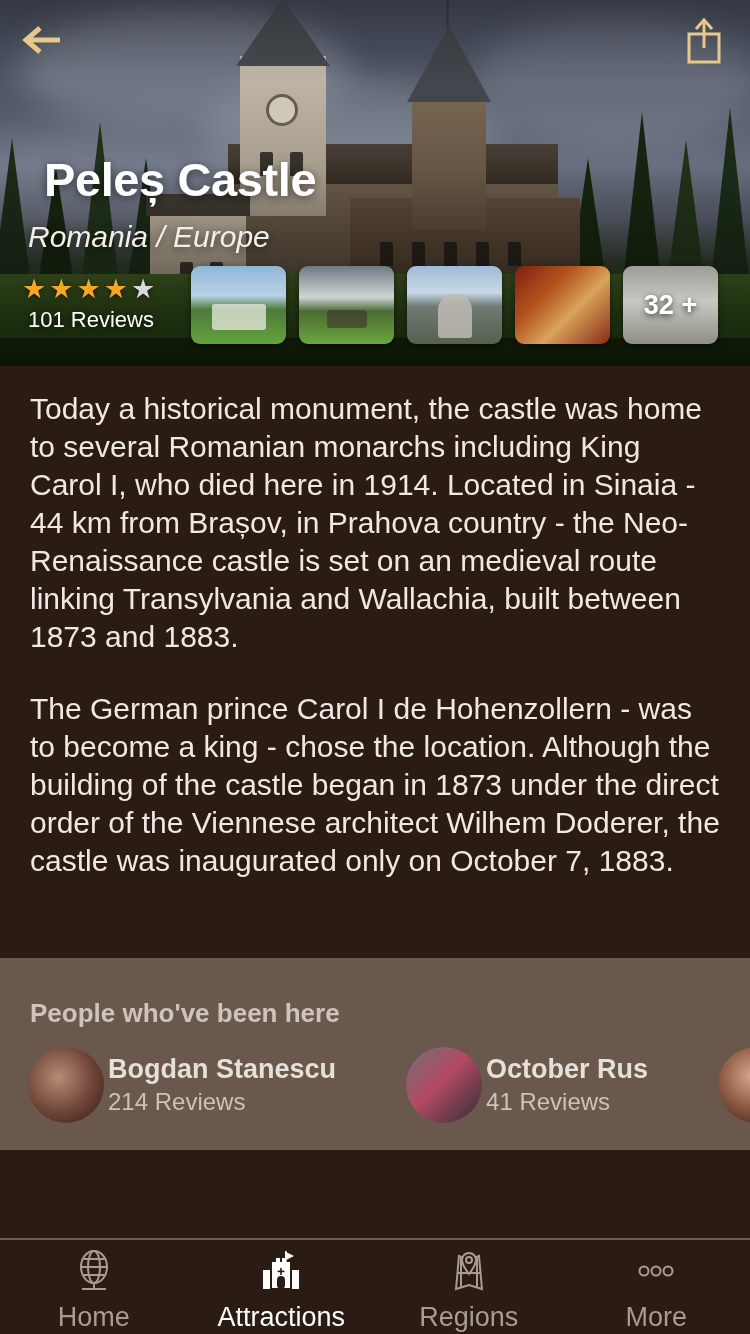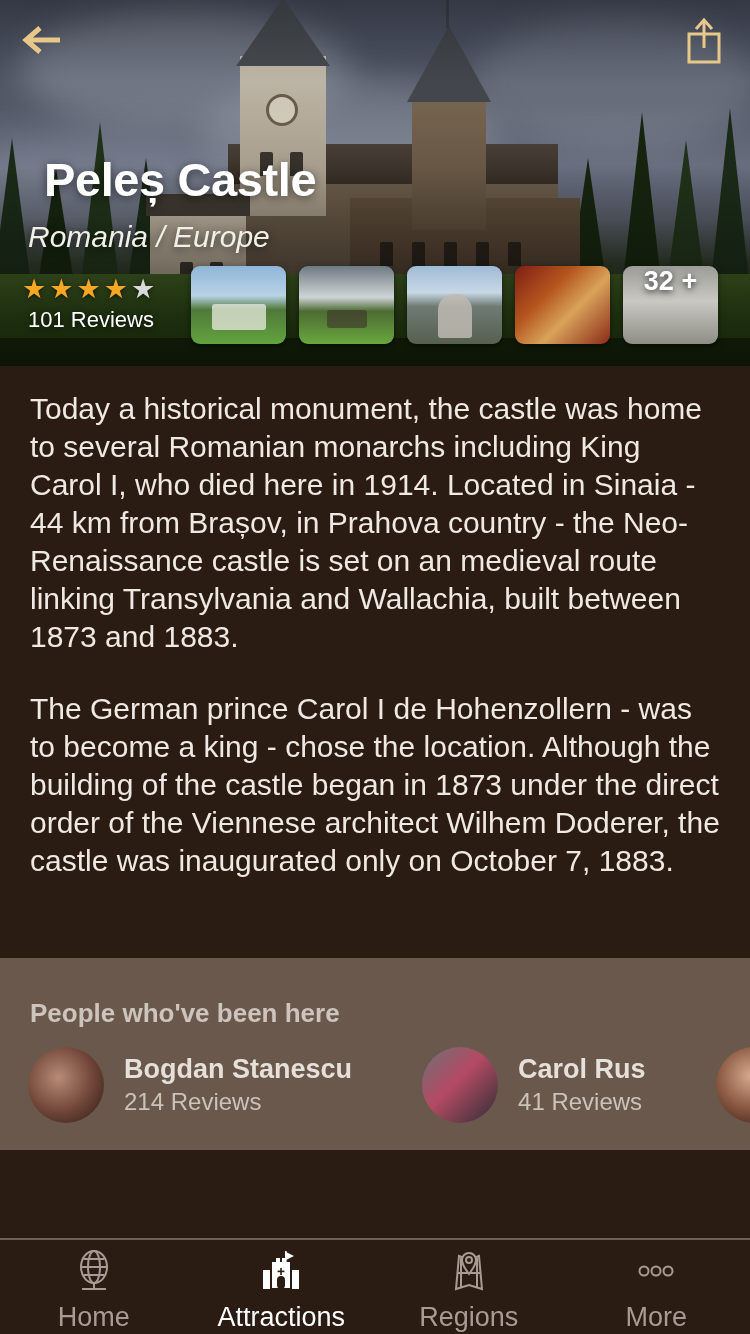--- a/index.html
+++ b/index.html
@@ -96,35 +96,35 @@
   .thumbs { position:absolute; z-index:5; left:191px; top:266px; display:flex; gap:13px; }
   .thumb { width:95px; height:78px; border-radius:9px; overflow:hidden; position:relative;
            box-shadow:0 2px 6px rgba(0,0,0,.5); cursor:pointer; }
   .th-a { background:linear-gradient(180deg,#8fb6d8 0%,#b9d2e6 38%,#4f7a3a 56%,#63a33e 100%); }
   .th-b { background:linear-gradient(180deg,#6d7a82 0%,#cfd4d6 40%,#4d6b33 58%,#69a83f 100%); }
   .th-c { background:linear-gradient(180deg,#9fbbd6 0%,#c7d8e6 34%,#6f7a74 52%,#55604f 100%); }
   .th-d { background:linear-gradient(135deg,#7e1e14 0%,#b5561f 35%,#d9a35a 60%,#8a2a18 100%); }
   .th-e { background:linear-gradient(180deg,#9c9c98 0%,#c9c8c2 45%,#8e8d86 100%); }
   .th-sil { position:absolute; left:50%; transform:translateX(-50%); bottom:18px;
             width:54px; height:30px; background:rgba(255,255,255,.55); border-radius:3px; }
-  .th-more { display:flex; justify-content:center;
+  .th-more { display:flex; align-items:center; justify-content:center;
              font-size:27px; font-weight:bold; color:#fff; text-shadow:0 2px 6px rgba(0,0,0,.7); }
   .th-more span { position:relative; z-index:2; }
 
   
   .desc { position:absolute; top:366px; left:0; width:750px; height:592px; background:#2b1c13;
           padding:24px 30px 0 30px; }
   .desc p { color:#efe9e3; font-size:30px; line-height:38px; font-weight:300; }
   .desc p + p { margin-top:34px; }
 
   
   .people { position:absolute; top:958px; left:0; width:750px; height:192px; background:#6a584c; }
   .people-title { padding:40px 0 0 30px; font-size:26px; font-weight:bold; color:#cdc4bd; }
   .people-row { display:flex; margin-top:18px; padding-left:28px; gap:70px; }
-  .person { display:flex; align-items:center; gap:20px; cursor:pointer; flex:none; }
+  .person { display:flex; align-items:center; gap:4px; cursor:pointer; flex:none; }
   .avatar { width:76px; height:76px; border-radius:50%; overflow:hidden; flex:none; position:relative; }
   .av1 { background:radial-gradient(circle at 40% 40%,#b78b76 0%,#6e4437 55%,#2a1a14 100%); }
   .av2 { background:linear-gradient(135deg,#6c7178 0%,#b44a62 45%,#2c2f38 100%); }
   .av3 { background:radial-gradient(circle at 45% 38%,#d6a98f 0%,#8d5a42 50%,#2f1c14 100%); }
   .p-name { font-size:27px; font-weight:bold; color:#e6e0da; white-space:nowrap; }
   .p-revs { font-size:24px; color:#cbc2ba; margin-top:3px; white-space:nowrap; }
 
   
   .spacer { position:absolute; top:1150px; left:0; width:750px; height:88px; background:#2b1c13; }
   .tab-sep { position:absolute; top:1238px; left:0; width:750px; height:2px; background:#6e6059; }
@@ -243,21 +243,21 @@
       <div class="person">
         <div class="avatar av1"></div>
         <div>
           <div class="p-name">Bogdan Stanescu</div>
           <div class="p-revs">214 Reviews</div>
         </div>
       </div>
       <div class="person">
         <div class="avatar av2"></div>
         <div>
-          <div class="p-name">Carol Rus</div>
+          <div class="p-name">October Rus</div>
           <div class="p-revs">41 Reviews</div>
         </div>
       </div>
       <div class="person">
         <div class="avatar av3"></div>
 
       </div>
     </div>
   </div>
 

